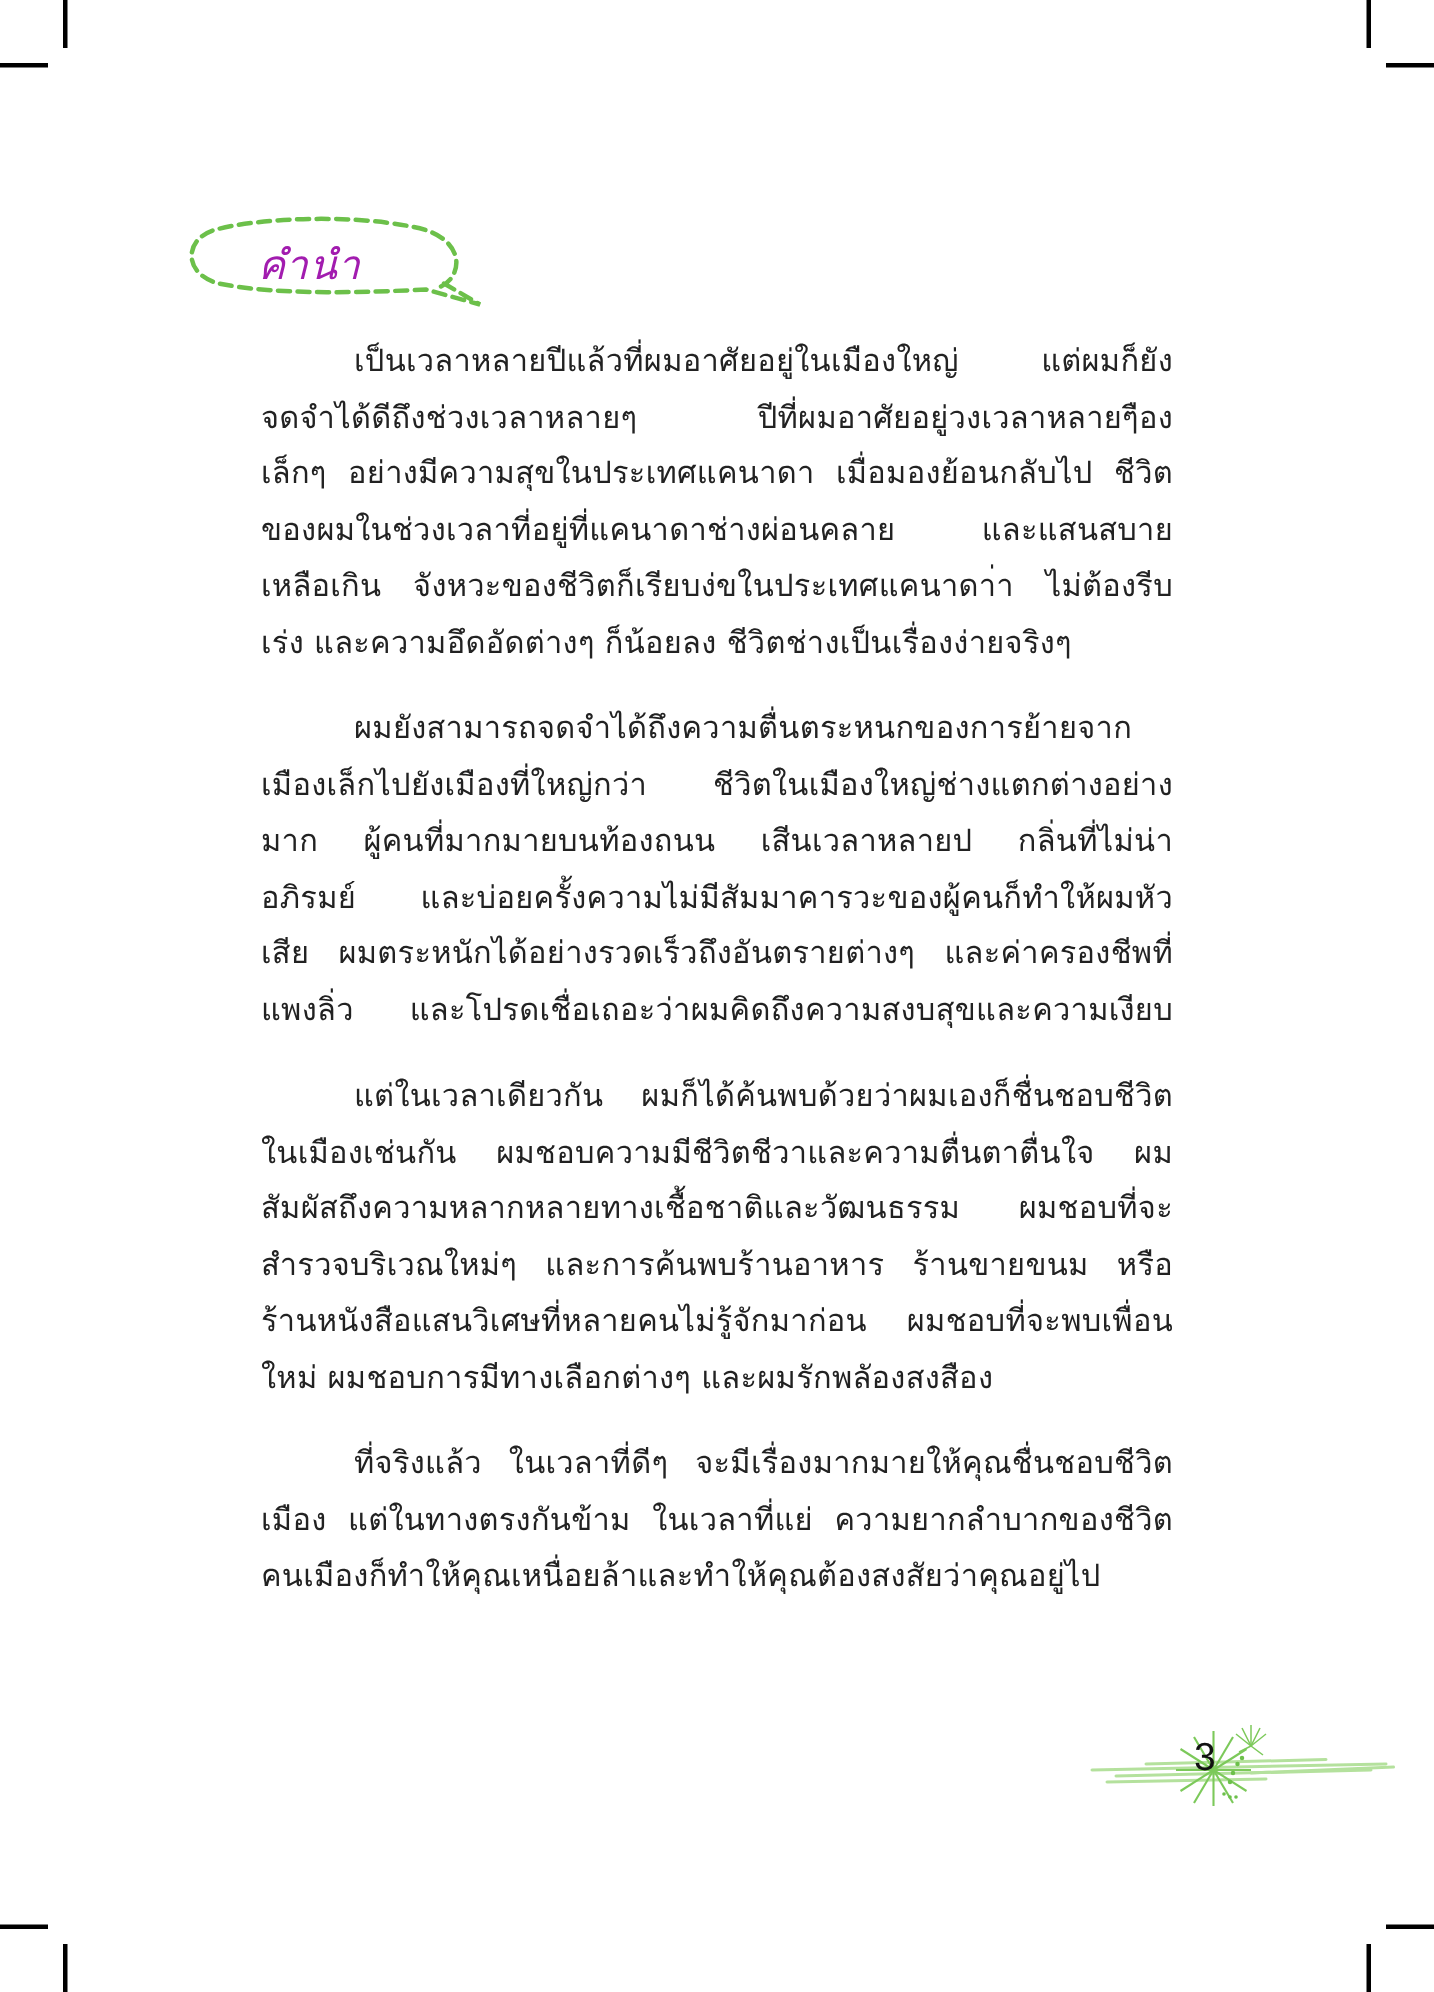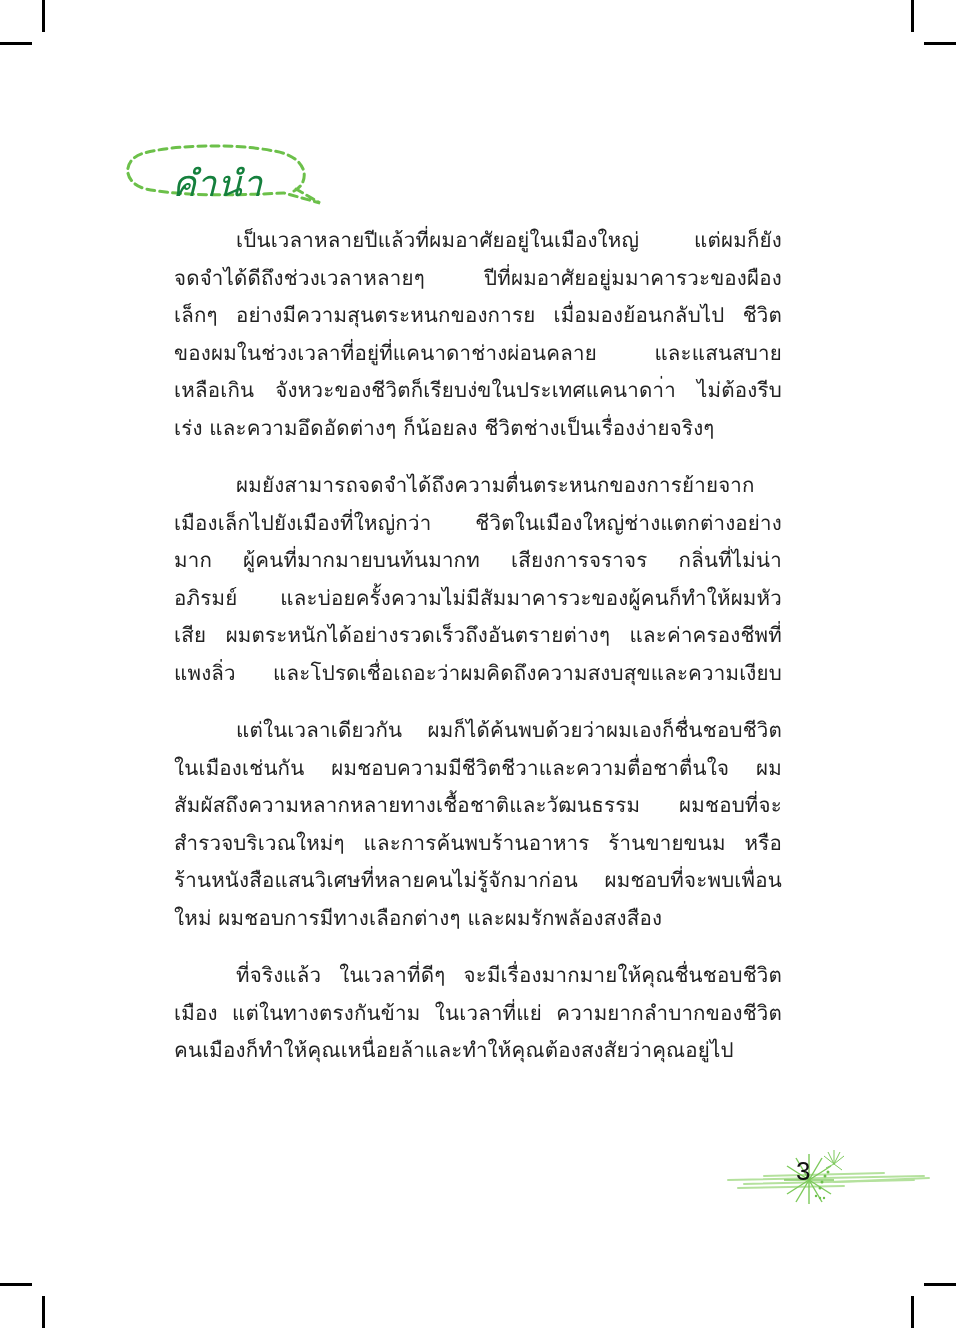--- a/index.html
+++ b/index.html
@@ -6,22 +6,22 @@
     body {
       width: 956px; height: 1328px; position: relative; overflow: hidden;
       font-family: "DejaVu Sans", "Liberation Sans", sans-serif;
       color: #1a1a1a;
     }
     .crop { position: absolute; background: #000; }
     .heading-wrap { position: absolute; left: 124px; top: 143px; width: 200px; height: 64px; }
     .heading-wrap svg { position: absolute; left: 0; top: 0; }
     .heading-text {
       position: absolute; left: 48px; top: 12px;
-      font-family: "DejaVu Serif", serif; font-size: 36px; font-style: italic;
-      color: #15803d; letter-spacing: 1px;
+      font-family: "DejaVu Serif", serif; font-size: 27px; font-style: italic;
+      color: #a21caf; letter-spacing: 1px;
     }
     .body-text {
       position: absolute; left: 174px; top: 222px; width: 608px;
     }
     .para { margin: 0 0 20px 0; }
     .line {
       display: block; height: 37.5px; line-height: 37.5px;
       font-size: 20.5px; white-space: nowrap; text-align: justify;
       text-align-last: justify; letter-spacing: 0.2px; color: #222;
     }
@@ -48,37 +48,37 @@
 <div class="heading-wrap">
   <svg width="200" height="64" viewBox="0 0 200 64">
     <path d="M 170 48 C 186 40, 186 14, 150 8 C 110 0, 50 2, 20 10 C -2 16, -2 40, 22 46 C 60 54, 120 52, 160 50 L 196 60 L 172 46" fill="none" stroke="#6cc04a" stroke-width="3" stroke-dasharray="8 5" stroke-linecap="round"></path>
   </svg>
   <div class="heading-text">คำนำ</div>
 </div>
 
 <div class="body-text">
   <div class="para">
     <span class="line indent">เป็นเวลาหลายปีแล้วที่ผมอาศัยอยู่ในเมืองใหญ่ แต่ผมก็ยัง</span>
-    <span class="line">จดจำได้ดีถึงช่วงเวลาหลายๆ ปีที่ผมอาศัยอยู่มมาคารวะของผือง</span>
-    <span class="line">เล็กๆ อย่างมีความสุนตระหนกของการย เมื่อมองย้อนกลับไป ชีวิต</span>
+    <span class="line">จดจำได้ดีถึงช่วงเวลาหลายๆ ปีที่ผมอาศัยอยู่วงเวลาหลายๆือง</span>
+    <span class="line">เล็กๆ อย่างมีความสุขในประเทศแคนาดา เมื่อมองย้อนกลับไป ชีวิต</span>
     <span class="line">ของผมในช่วงเวลาที่อยู่ที่แคนาดาช่างผ่อนคลาย  และแสนสบาย</span>
     <span class="line">เหลือเกิน จังหวะของชีวิตก็เรียบง่ขในประเทศแคนาดา่า ไม่ต้องรีบ</span>
     <span class="line last">เร่ง และความอึดอัดต่างๆ ก็น้อยลง  ชีวิตช่างเป็นเรื่องง่ายจริงๆ</span>
   </div>
   <div class="para">
     <span class="line indent">ผมยังสามารถจดจำได้ถึงความตื่นตระหนกของการย้ายจาก</span>
     <span class="line">เมืองเล็กไปยังเมืองที่ใหญ่กว่า ชีวิตในเมืองใหญ่ช่างแตกต่างอย่าง</span>
-    <span class="line">มาก  ผู้คนที่มากมายบนท้นมากท เสียงการจราจร  กลิ่นที่ไม่น่า</span>
+    <span class="line">มาก  ผู้คนที่มากมายบนท้องถนน เสีนเวลาหลายป  กลิ่นที่ไม่น่า</span>
     <span class="line">อภิรมย์ และบ่อยครั้งความไม่มีสัมมาคารวะของผู้คนก็ทำให้ผมหัว</span>
     <span class="line">เสีย ผมตระหนักได้อย่างรวดเร็วถึงอันตรายต่างๆ และค่าครองชีพที่</span>
     <span class="line">แพงลิ่ว และโปรดเชื่อเถอะว่าผมคิดถึงความสงบสุขและความเงียบ</span>
   </div>
   <div class="para">
     <span class="line indent">แต่ในเวลาเดียวกัน ผมก็ได้ค้นพบด้วยว่าผมเองก็ชื่นชอบชีวิต</span>
-    <span class="line">ในเมืองเช่นกัน ผมชอบความมีชีวิตชีวาและความตื่อชาตื่นใจ ผม</span>
+    <span class="line">ในเมืองเช่นกัน ผมชอบความมีชีวิตชีวาและความตื่นตาตื่นใจ ผม</span>
     <span class="line">สัมผัสถึงความหลากหลายทางเชื้อชาติและวัฒนธรรม ผมชอบที่จะ</span>
     <span class="line">สำรวจบริเวณใหม่ๆ และการค้นพบร้านอาหาร ร้านขายขนม หรือ</span>
     <span class="line">ร้านหนังสือแสนวิเศษที่หลายคนไม่รู้จักมาก่อน ผมชอบที่จะพบเพื่อน</span>
     <span class="line last">ใหม่  ผมชอบการมีทางเลือกต่างๆ และผมรักพลัองสงสือง</span>
   </div>
   <div class="para">
     <span class="line indent">ที่จริงแล้ว ในเวลาที่ดีๆ จะมีเรื่องมากมายให้คุณชื่นชอบชีวิต</span>
     <span class="line">เมือง แต่ในทางตรงกันข้าม ในเวลาที่แย่ ความยากลำบากของชีวิต</span>
     <span class="line">คนเมืองก็ทำให้คุณเหนื่อยล้าและทำให้คุณต้องสงสัยว่าคุณอยู่ไป</span>
   </div>

